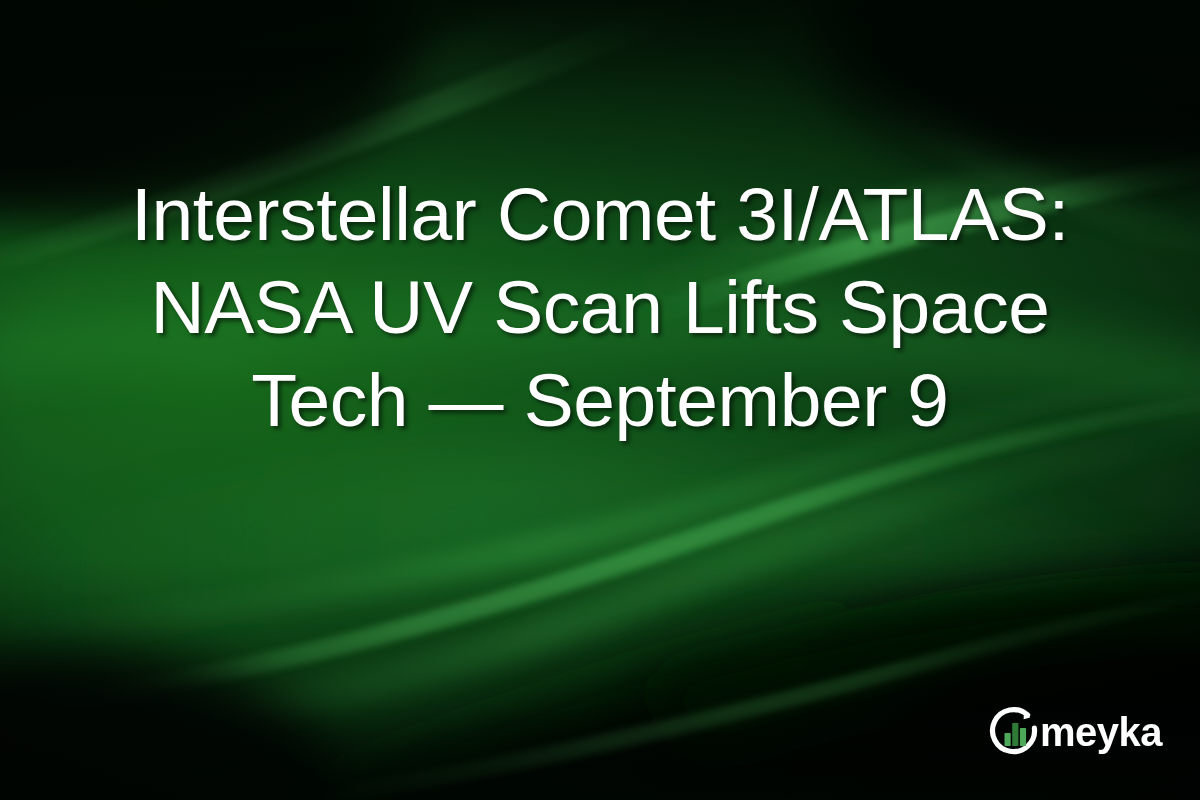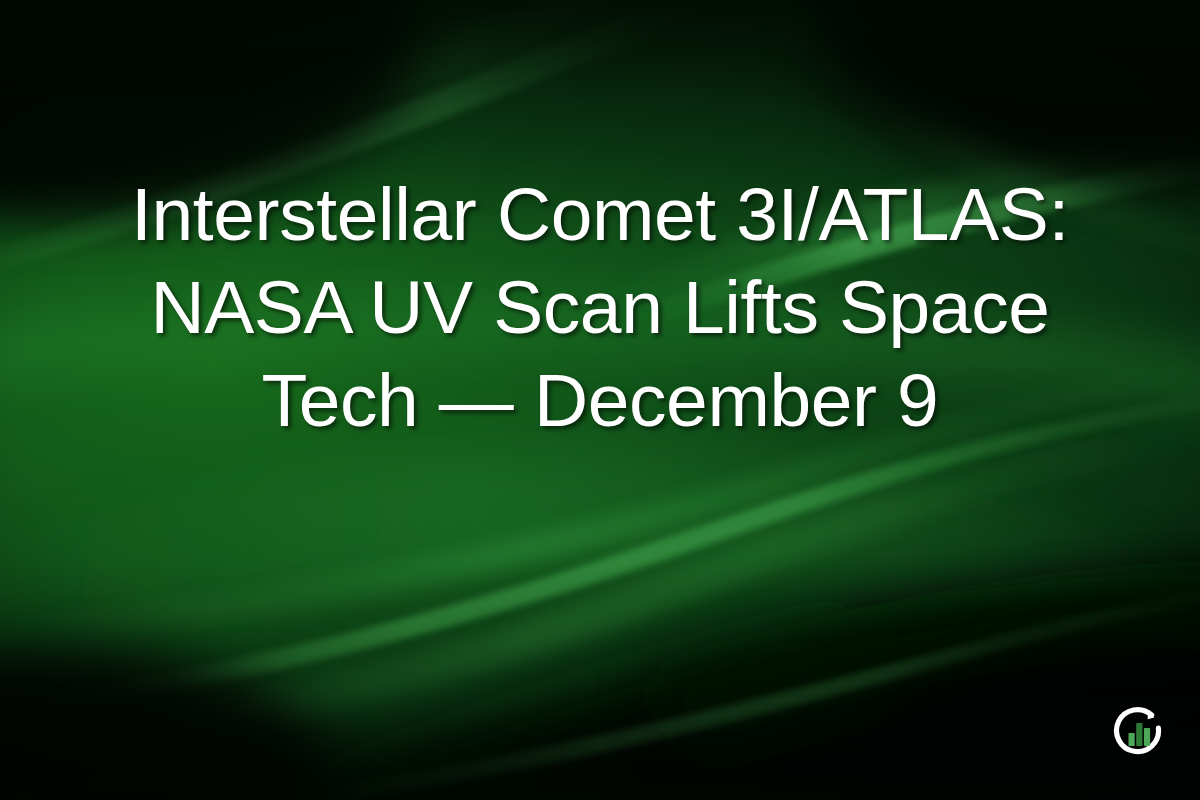--- a/index.html
+++ b/index.html
@@ -211,29 +211,30 @@
         <ellipse cx="1160" cy="786" rx="320" ry="150" fill="#000400"></ellipse>
         <ellipse cx="40" cy="790" rx="300" ry="140" fill="#000400"></ellipse>
       </g>
     </svg>
   </div>
 
   <div class="bg-topdark"></div>
   <div class="bg-vignette"></div>
 
   <div class="title-wrap">
-    <h1 class="title">Interstellar Comet 3I/ATLAS: NASA UV Scan Lifts Space Tech — December 9</h1>
+    <h1 class="title">Interstellar Comet 3I/ATLAS: NASA UV Scan Lifts Space Tech — September 9</h1>
   </div>
 
   <div class="logo-lockup">
     <svg class="logo-mark" viewBox="0 0 52 52" aria-hidden="true">
 
       <path d="M 38.6 9.0
                A 21 21 0 1 0 45.4 22.2" fill="none" stroke="#ffffff" stroke-width="5.2" stroke-linecap="round"></path>
       <path d="M 35.0 5.4 L 41.2 11.6 L 34.6 13.2 Z" fill="#ffffff"></path>
 
       <rect x="15.5" y="27.0" width="6.2" height="13.0" rx="0.8" fill="#4da85a"></rect>
       <rect x="23.2" y="17.0" width="6.2" height="23.0" rx="0.8" fill="#2f7a36"></rect>
       <rect x="30.9" y="22.0" width="6.2" height="18.0" rx="0.8" fill="#4da85a"></rect>
     </svg>
+    <span class="logo-word">meyka</span>
   </div>
 
 </div>
 
 </body></html>

